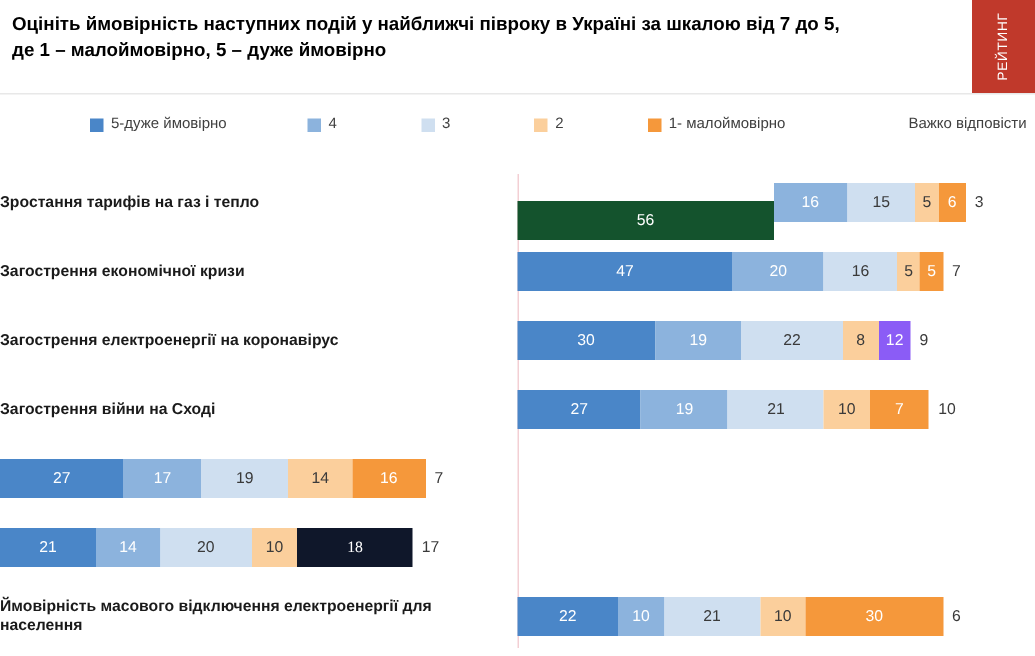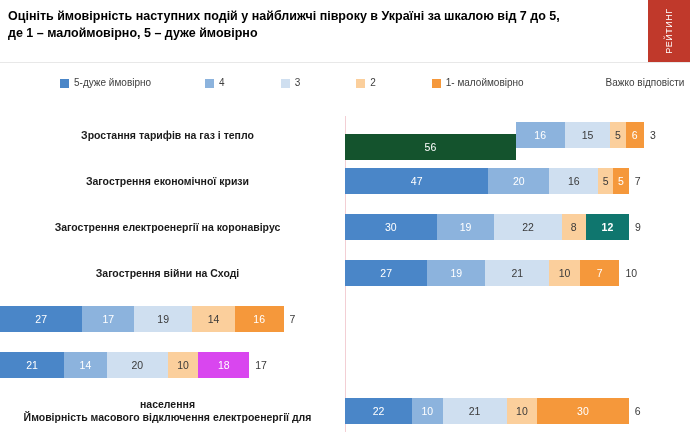--- a/index.html
+++ b/index.html
@@ -93,21 +93,21 @@
   }
   .row {
     position: relative;
     display: flex;
     align-items: center;
     height: 46px;
   }
   .row-label {
     width: 345px;
     padding-right: 10px;
-    text-align: center;
+    text-align: left;
     font-size: 10.5px;
     font-weight: bold;
     color: #1a1a1a;
     line-height: 13px;
   }
   .bar-wrap {
     position: relative;
     height: 26px;
     flex: 0 0 auto;
     display: flex;
@@ -207,21 +207,21 @@
         </div>
         <div class="row">
           <div class="row-label">
             <span style="display: block;">Загострення електроенергії на коронавірус</span>
           </div>
           <div class="bar-wrap">
             <div class="seg" style="background: rgb(74, 134, 200); width: 91.5px;">30</div>
             <div class="seg" style="background: rgb(140, 179, 221); width: 57.95px;">19</div>
             <div class="seg dark-text" style="background: rgb(207, 223, 240); width: 67.1px;">22</div>
             <div class="seg dark-text" style="background: rgb(251, 207, 156); width: 24.4px;">8</div>
-            <div class="seg" style="background: #0f766e; width: 43px; font-weight: bold;">12</div>
+            <div class="seg" style="background: #8b5cf6; width: 21px;">12</div>
           </div>
           <div class="tail-label">9</div>
         </div>
         <div class="row">
           <div class="row-label">
             <span style="display: block;">Загострення війни на Сході</span>
           </div>
           <div class="bar-wrap">
             <div class="seg" style="background: rgb(74, 134, 200); width: 82.35px;">27</div>
             <div class="seg" style="background: rgb(140, 179, 221); width: 57.95px;">19</div>
@@ -240,28 +240,28 @@
             <div class="seg" style="background: rgb(245, 152, 59); width: 48.8px;">16</div>
           </div>
           <div class="tail-label">7</div>
         </div>
         <div class="row">
           <div class="bar-wrap">
             <div class="seg" style="background: rgb(74, 134, 200); width: 64.05px;">21</div>
             <div class="seg" style="background: rgb(140, 179, 221); width: 42.7px;">14</div>
             <div class="seg dark-text" style="background: rgb(207, 223, 240); width: 61px;">20</div>
             <div class="seg dark-text" style="background: rgb(251, 207, 156); width: 30.5px;">10</div>
-            <div class="seg" style="background: #d946ef; width: 51px;">18</div>
+            <div class="seg" style="background: #0f172a; width: 77px; font-family: Liberation Serif, serif;">18</div>
           </div>
           <div class="tail-label">17</div>
         </div>
         <div class="row">
           <div class="row-label">
+            <span style="display: block;">Ймовірність масового відключення електроенергії для</span>
             <span style="display: block;">населення</span>
-            <span style="display: block;">Ймовірність масового відключення електроенергії для</span>
           </div>
           <div class="bar-wrap">
             <div class="seg" style="background: rgb(74, 134, 200); width: 67.1px;">22</div>
             <div class="seg" style="background: rgb(140, 179, 221); width: 30.5px;">10</div>
             <div class="seg dark-text" style="background: rgb(207, 223, 240); width: 64.05px;">21</div>
             <div class="seg dark-text" style="background: rgb(251, 207, 156); width: 30.5px;">10</div>
             <div class="seg" style="background: rgb(245, 152, 59); width: 91.5px;">30</div>
           </div>
           <div class="tail-label">6</div>
         </div>

